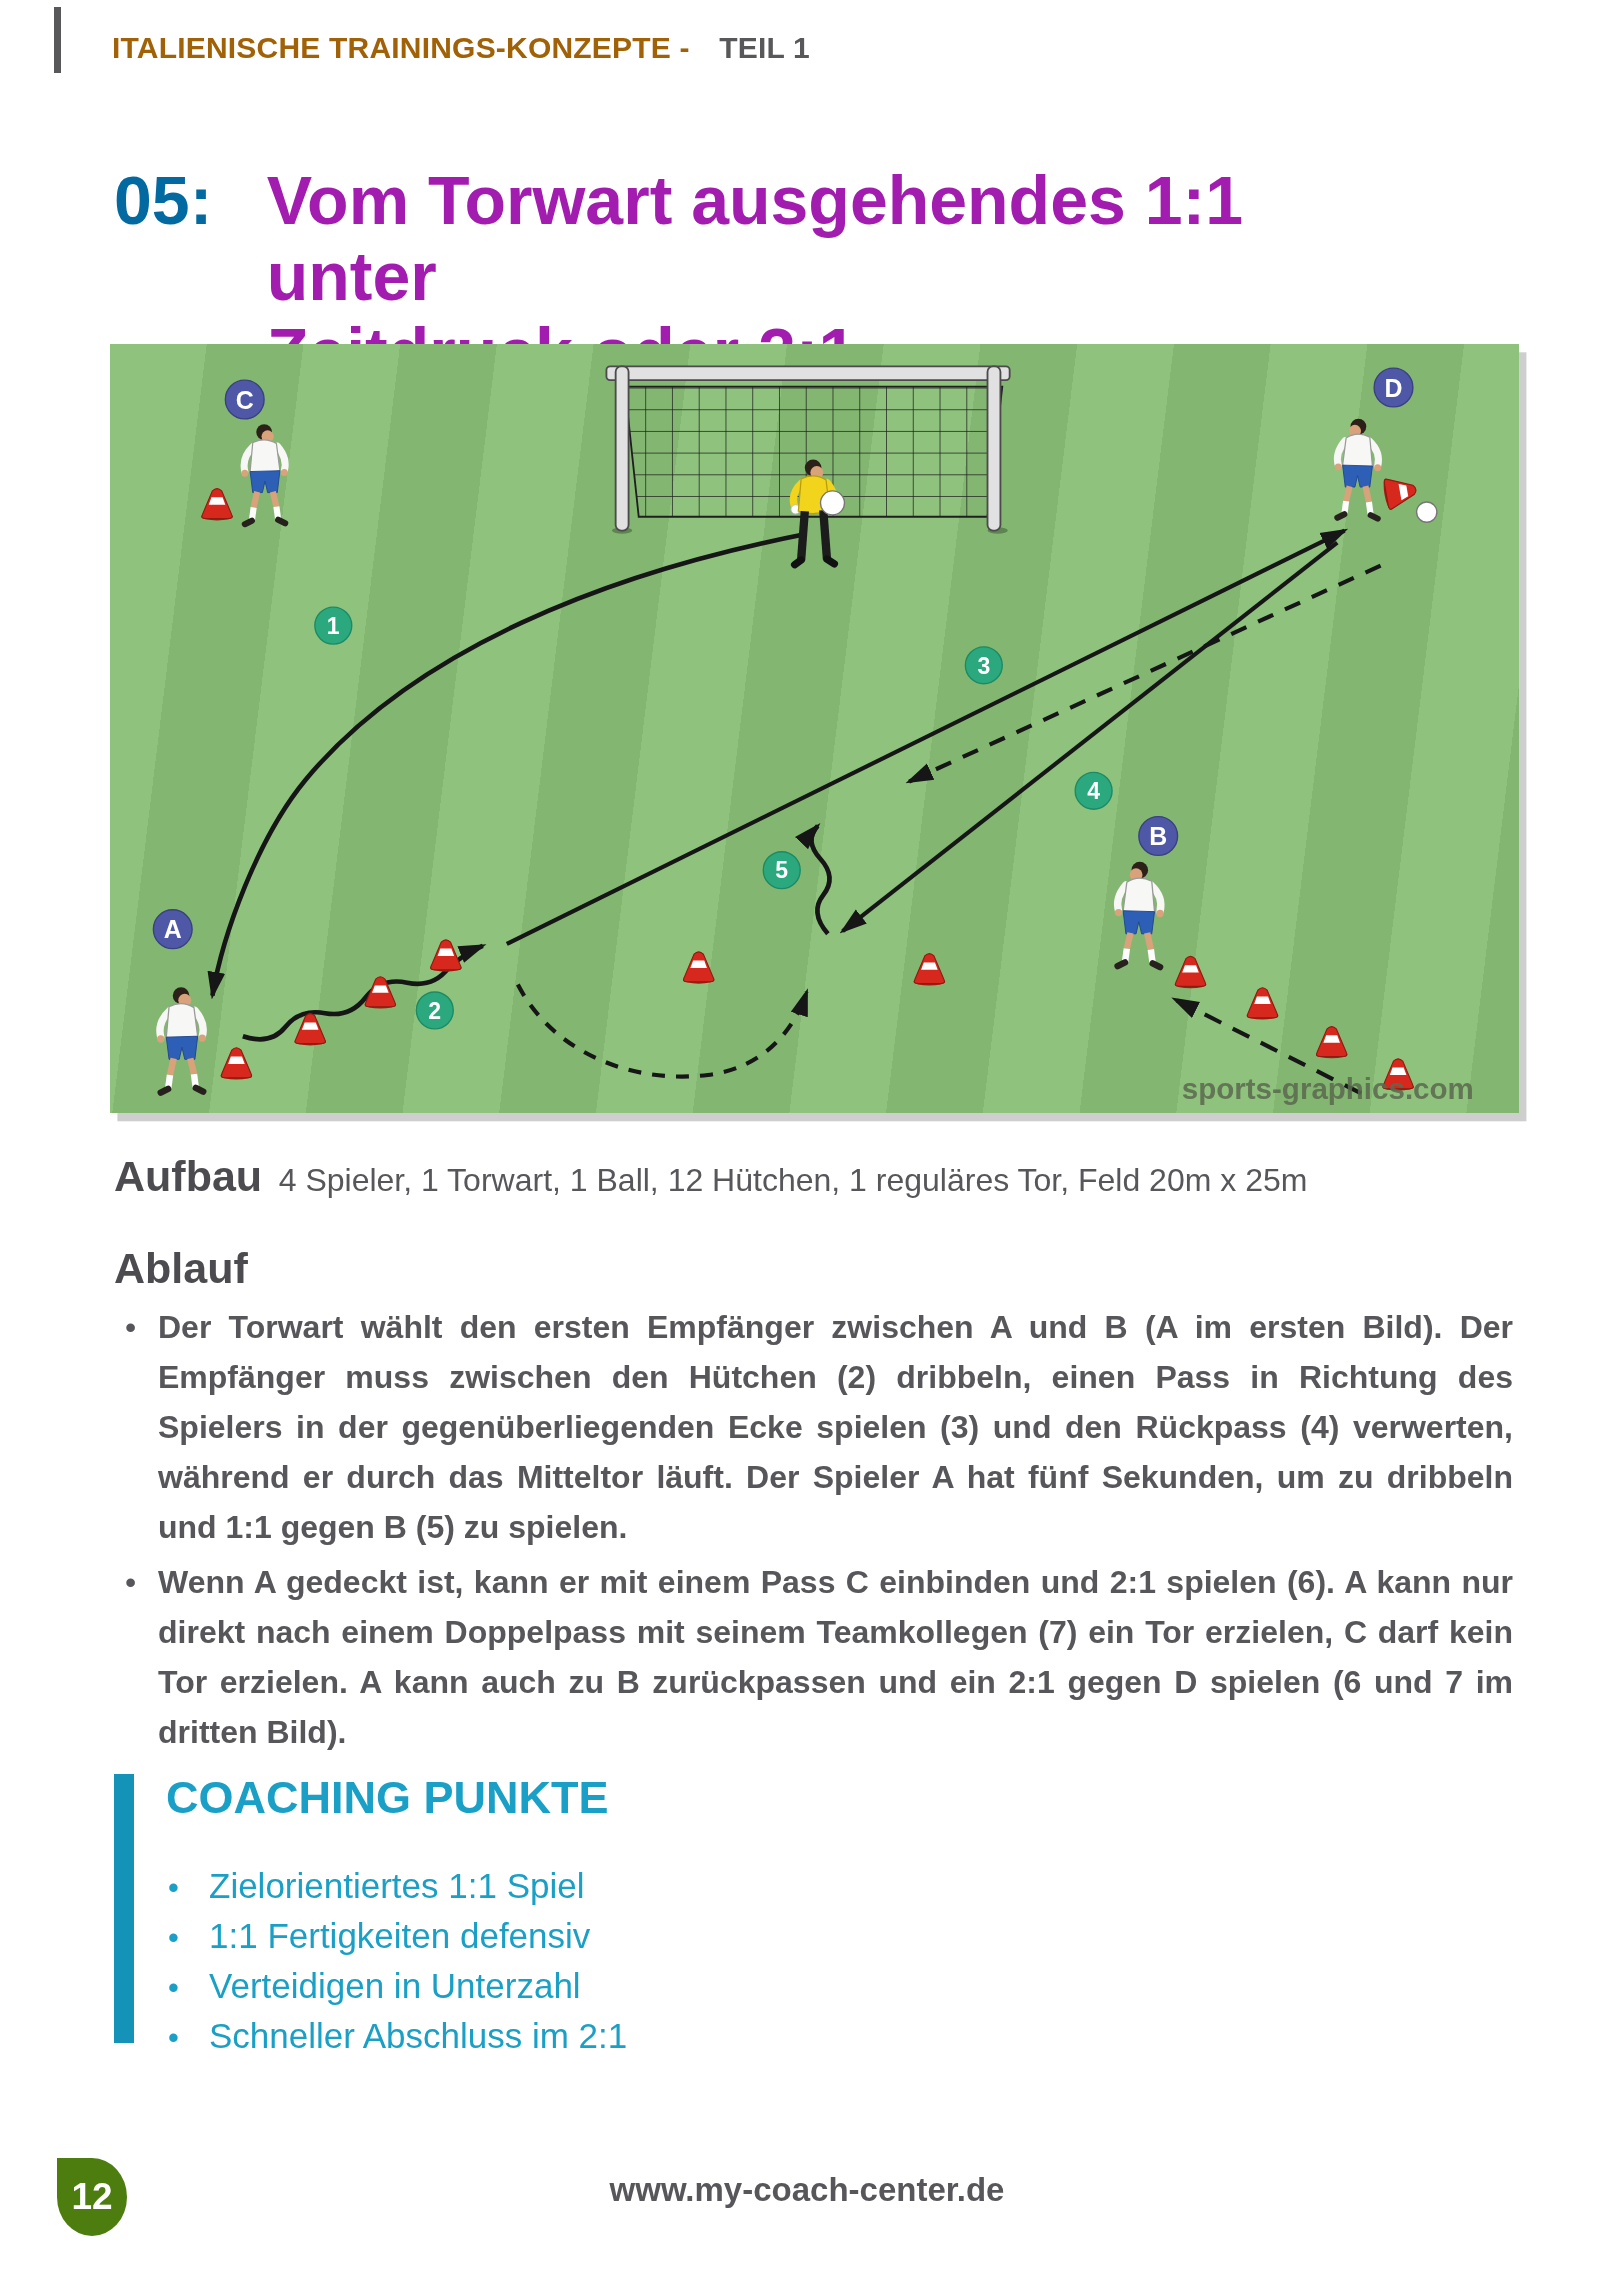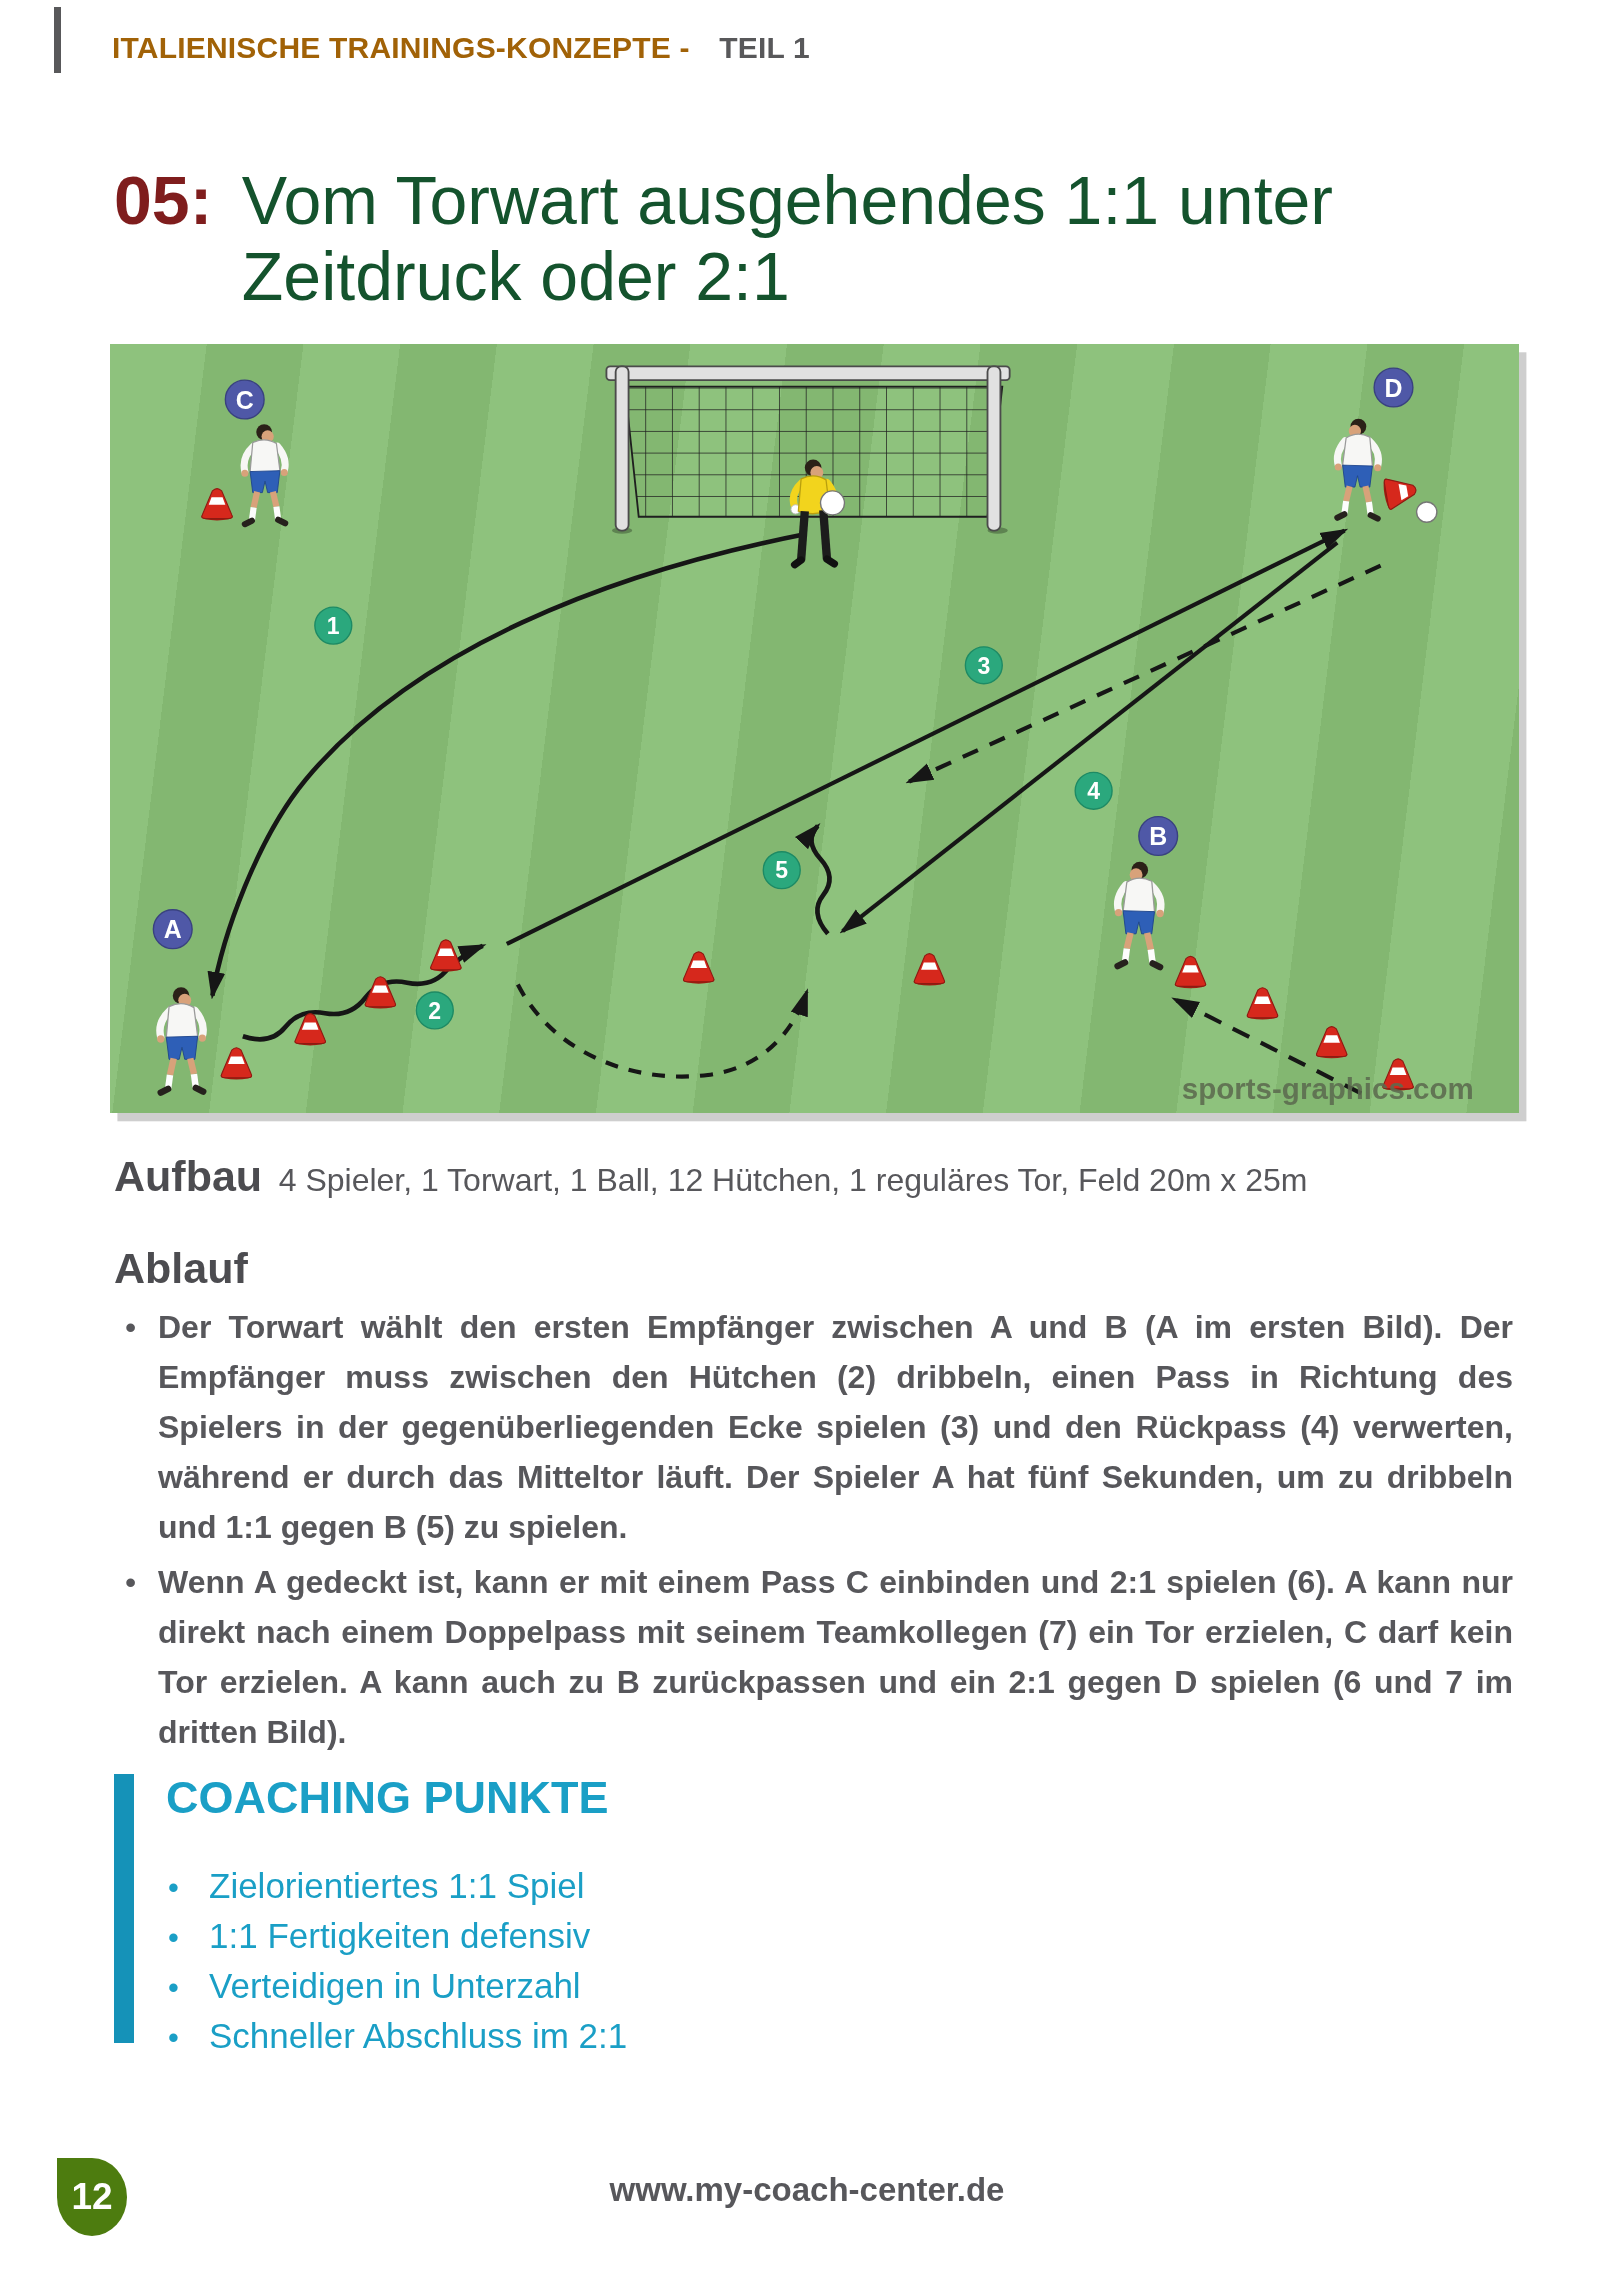--- a/index.html
+++ b/index.html
@@ -7,22 +7,22 @@
     width:1614px;height:2290px;position:relative;background:#ffffff;
     font-family:"Liberation Sans", sans-serif;color:#57575b;overflow:hidden;
   }
   
   .hdr-bar{position:absolute;left:54px;top:7.4px;width:6.5px;height:66px;background:#58585a;}
   .hdr{position:absolute;left:112px;top:31px;font-size:30px;font-weight:700;letter-spacing:0.2px;white-space:nowrap;}
   .hdr .series{color:#a16207;}
   .hdr .part{color:#58585a;margin-left:21px;}
   
   .ex-title{position:absolute;left:114px;top:162px;display:flex;gap:29.5px;}
-  .ex-num{font-size:68px;font-weight:700;color:#7f1d1d;line-height:1.12;}
-  .ex-name{font-size:68px;font-weight:400;color:#14532d;line-height:1.12;max-width:1163px;}
+  .ex-num{font-size:68px;font-weight:700;color:#0369a1;line-height:1.12;}
+  .ex-name{font-size:68px;font-weight:700;color:#a21caf;line-height:1.12;max-width:1163px;margin-left:25px;}
   
   .field{
     position:absolute;left:110px;top:344px;width:1409px;height:769px;
     background:repeating-linear-gradient(97deg,#8ec27d 0 96px,#83b771 96px 192px);
     box-shadow:7.4px 8.3px 0 rgba(165,165,165,.55);
   }
   .field svg{position:absolute;left:0;top:0;}
   .lbl-letter{font-family:"Liberation Sans",sans-serif;font-size:27px;font-weight:700;fill:#ffffff;text-anchor:middle;}
   .lbl-num{font-family:"Liberation Sans",sans-serif;font-size:25px;font-weight:700;fill:#ffffff;text-anchor:middle;}
   .wm{font-family:"Liberation Sans",sans-serif;font-size:32px;font-weight:700;fill:#5c6b4f;opacity:.88;text-anchor:end;}

